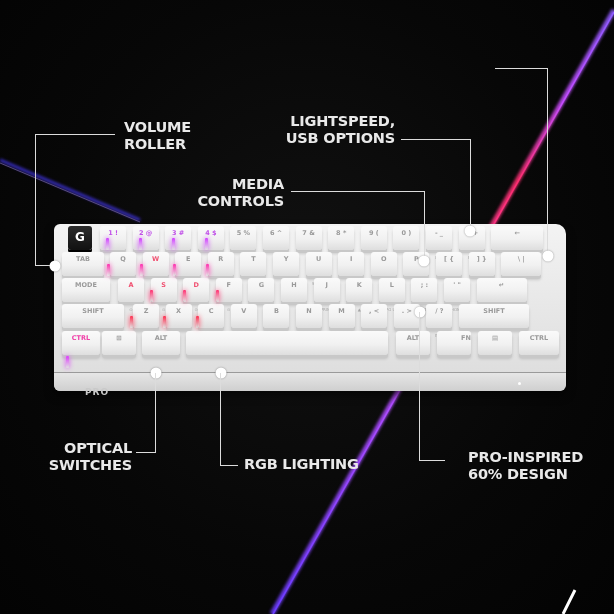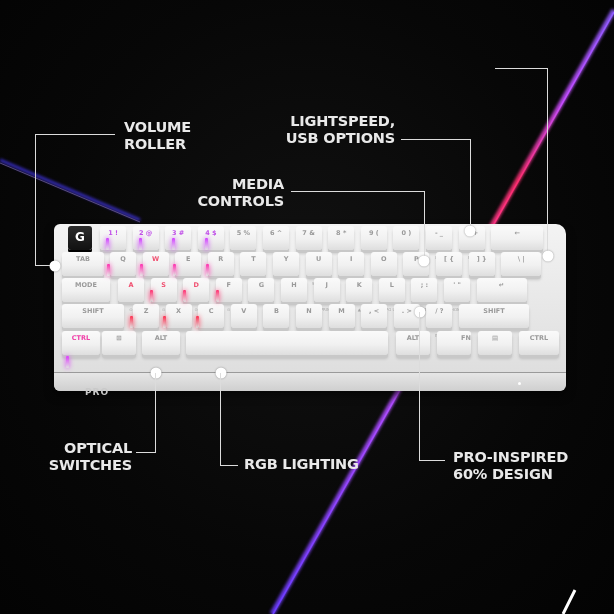--- a/index.html
+++ b/index.html
@@ -198,17 +198,17 @@
     <span>MEDIA</span>
     <span>CONTROLS</span>
   </div>
   <div class="label r" style="left:30px;top:440px;width:102px;">
     <span>OPTICAL</span>
     <span>SWITCHES</span>
   </div>
   <div class="label" style="left:244px;top:456px;">
     <span>RGB LIGHTING</span>
   </div>
-  <div class="label" style="left:453px;top:449px;">
+  <div class="label" style="left:468px;top:449px;">
     <span>PRO-INSPIRED</span>
     <span>60% DESIGN</span>
   </div>
 </div>
 
 </body></html>

